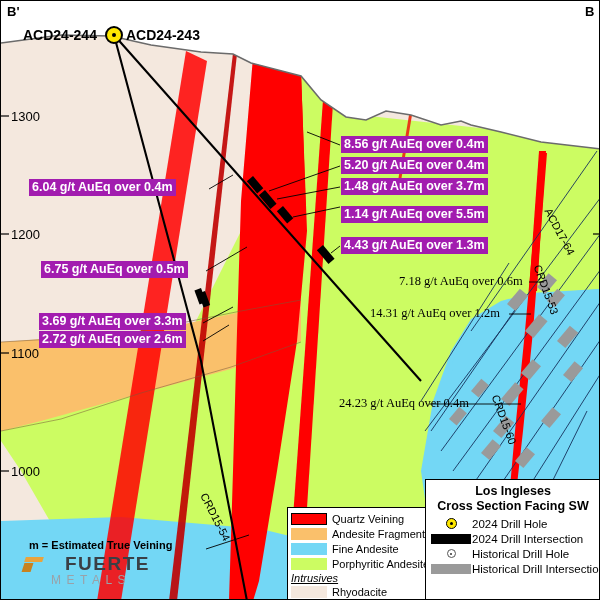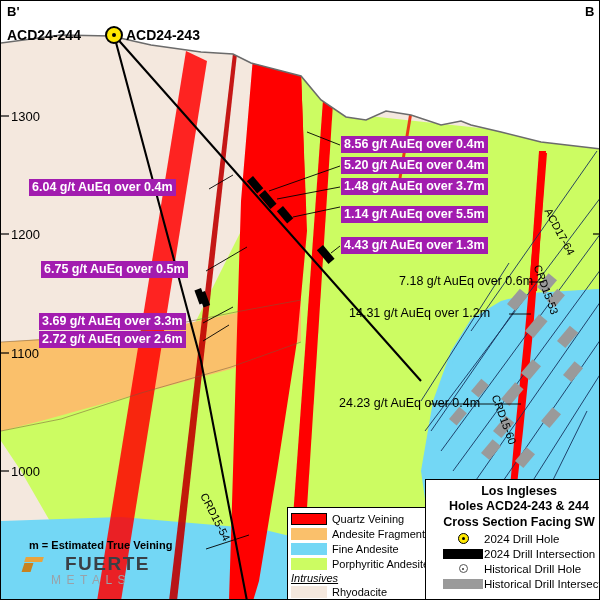--- a/index.html
+++ b/index.html
@@ -35,21 +35,21 @@
   
   .assay-box{
     position:absolute;background:#a21caf;color:#fff;
     font-size:12.5px;font-weight:bold;white-space:nowrap;
     padding:1px 3px 2px 3px;line-height:1.12;
     font-family:"Liberation Sans", sans-serif;
   }
   
   .assay-plain{
     position:absolute;color:#000;font-size:12.5px;white-space:nowrap;
-    font-family:Liberation Sans, sans-serif;
+    font-family:Liberation Serif, serif;
   }
   .assay-plain2{
     position:absolute;color:#000;font-size:12.5px;
     line-height:1.15;white-space:nowrap;
   }
 
   
   .holeid{
     position:absolute;font-size:11px;color:#000;white-space:nowrap;
     transform-origin:0 0;
@@ -85,21 +85,21 @@
   }
   .rl-row{display:flex;align-items:center;height:15px;}
   .rl-sw{width:36px;height:12px;margin-right:5px;flex:none;}
   .rl-txt{font-size:11px;color:#000;white-space:nowrap;}
   .rl-head{font-size:11px;font-style:italic;text-decoration:underline;color:#000;margin-top:1px;}
 
   
   #main-legend{
     position:absolute;left:424px;top:478px;width:176px;height:122px;
     background:#fff;border:1px solid #000;box-sizing:border-box;
-    padding:4px 4px 2px 16px;
+    padding:4px 4px 2px 4px;
   }
   .ml-title{font-size:12.5px;font-weight:bold;text-align:center;color:#000;line-height:1.22;}
   .ml-row{display:flex;align-items:center;margin-top:3px;}
   .ml-sym{width:42px;flex:none;display:flex;justify-content:center;align-items:center;}
   .ml-txt{font-size:11.5px;color:#000;white-space:nowrap;}
   .dot-2024{
     width:11px;height:11px;border-radius:50%;background:#FFE800;border:1.5px solid #000;
     display:flex;align-items:center;justify-content:center;box-sizing:border-box;
   }
   .dot-2024 i{width:3px;height:3px;border-radius:50%;background:#000;display:block;}
@@ -247,36 +247,36 @@
   </svg>
 
   <div class="endlabel" id="end-bprime">B'</div>
   <div class="endlabel" id="end-b">B</div>
 
   <div class="elev" style="top:108px">1300</div>
   <div class="elev" style="top:226px">1200</div>
   <div class="elev" style="top:345px">1100</div>
   <div class="elev" style="top:463px">1000</div>
 
-  <div class="collar-label" style="left:6px;top:26px">ACD24-244</div>
+  <div class="collar-label" style="left:22px;top:26px">ACD24-244</div>
   <div class="collar-label" style="left:125px;top:26px">ACD24-243</div>
 
   <div class="assay-box" style="left:28px;top:178px">6.04 g/t AuEq over 0.4m</div>
   <div class="assay-box" style="left:40px;top:260px">6.75 g/t AuEq over 0.5m</div>
   <div class="assay-box" style="left:38px;top:312px">3.69 g/t AuEq over 3.3m</div>
   <div class="assay-box" style="left:38px;top:330px">2.72 g/t AuEq over 2.6m</div>
 
   <div class="assay-box" style="left:340px;top:135px">8.56 g/t AuEq over 0.4m</div>
   <div class="assay-box" style="left:340px;top:156px">5.20 g/t AuEq over 0.4m</div>
   <div class="assay-box" style="left:340px;top:177px">1.48 g/t AuEq over 3.7m</div>
   <div class="assay-box" style="left:340px;top:205px">1.14 g/t AuEq over 5.5m</div>
   <div class="assay-box" style="left:340px;top:236px">4.43 g/t AuEq over 1.3m</div>
 
   <div class="assay-plain" style="left:398px;top:273px">7.18 g/t AuEq over 0.6m</div>
-  <div class="assay-plain" style="left:348px;top:305px">14.31 g/t AuEq over 1.2m</div>
+  <div class="assay-plain" style="left:369px;top:305px">14.31 g/t AuEq over 1.2m</div>
   <div class="assay-plain" style="left:338px;top:395px">24.23 g/t AuEq over 0.4m</div>
 
 
   <div class="holeid" style="left:208px;top:490px;transform:rotate(63deg)">CRD15-54</div>
   <div class="holeid" style="left:542px;top:262px;transform:rotate(70deg)">CRD15-53</div>
   <div class="holeid" style="left:500px;top:392px;transform:rotate(70deg)">CRD15-60</div>
   <div class="holeid" style="left:552px;top:205px;transform:rotate(62deg)">ACD17-64</div>
 
   <div id="truewidth-note">m = Estimated True Veining</div>
 
@@ -315,21 +315,20 @@
     </div>
     <div class="rl-head">Intrusives</div>
     <div class="rl-row">
       <div class="rl-sw" style="background:#F4E8DE"></div>
       <div class="rl-txt">Rhyodacite</div>
     </div>
   </div>
 
   <div id="main-legend">
     <div class="ml-title">Los Ingleses</div>
-    <div class="ml-title">Holes ACD24-243 &amp; 244</div>
     <div class="ml-title">Cross Section Facing SW</div>
 
     <div class="ml-row">
       <div class="ml-sym">
           <span class="dot-2024">
             <i></i>
           </span>
         </div>
       <div class="ml-txt">2024 Drill Hole</div>
     </div>

